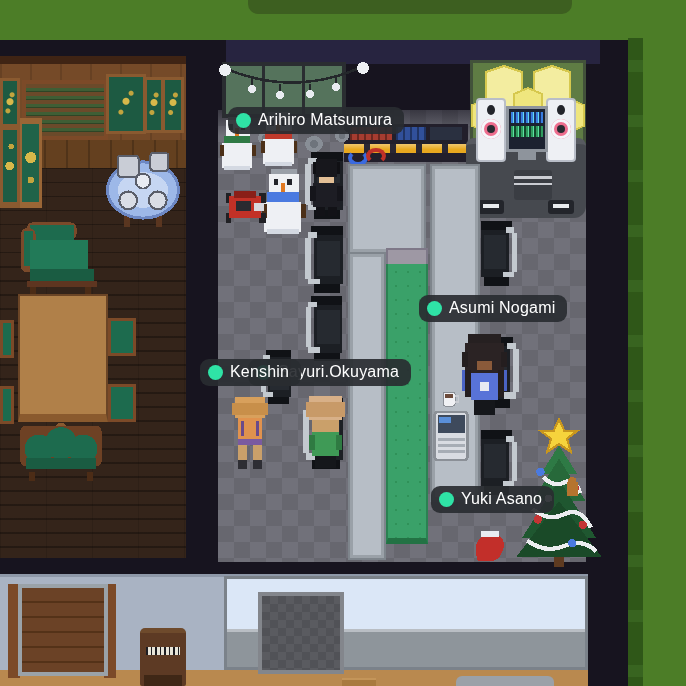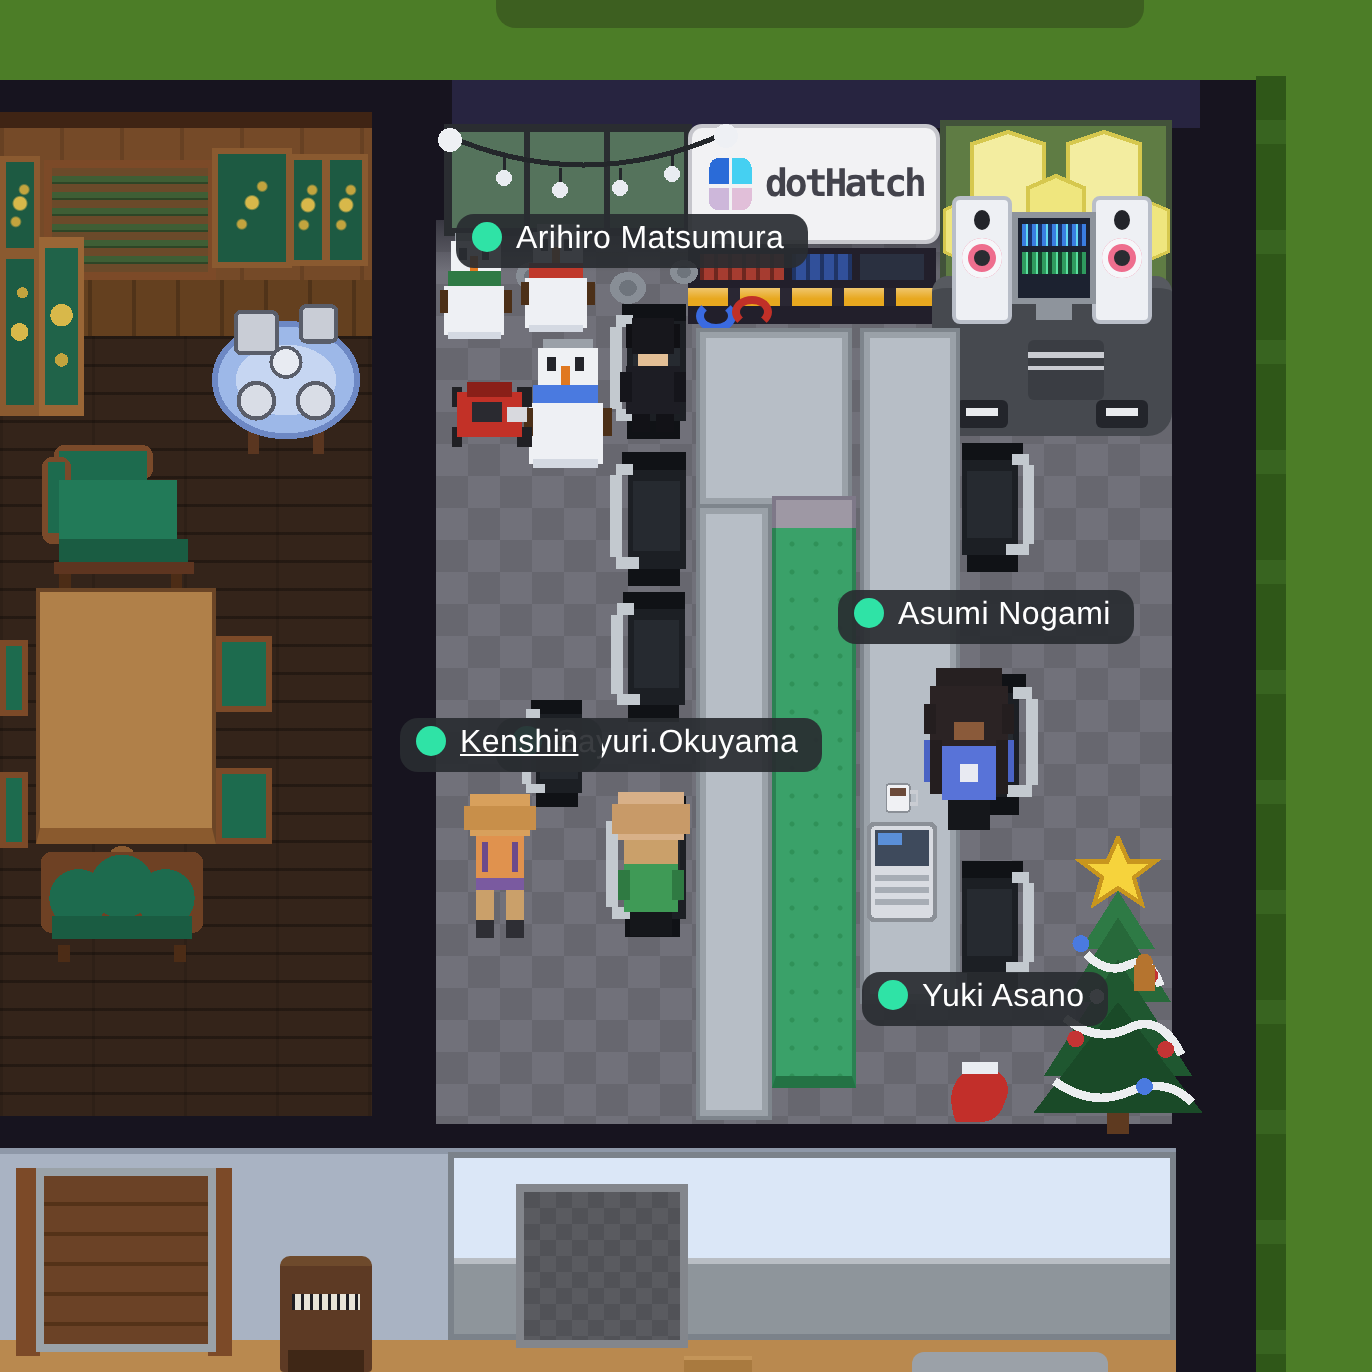--- a/index.html
+++ b/index.html
@@ -103,21 +103,21 @@
   .piano{left:140px;top:628px;width:46px;height:58px;z-index:6;background:#5d3a24;border-radius:5px 5px 2px 2px;
       border-top:5px solid #6e4a2c;box-sizing:border-box;}
   .piano .keys{margin:14px 6px 0;height:8px;background:#e8e4d8;
       background-image:repeating-linear-gradient(90deg,#1d1d22 0 1.5px,transparent 1.5px 4.5px);}
   .piano .base{position:absolute;bottom:0;left:4px;width:38px;height:11px;background:#3f2716;}
   .br-floor{left:0;top:670px;width:588px;height:16px;background:#b9894f;z-index:4;}
   .br-table{left:342px;top:678px;width:34px;height:8px;background:#a97a3f;border-top:2px solid #c49559;z-index:6;box-sizing:border-box;}
   .br-couch{left:456px;top:676px;width:98px;height:10px;background:#9ba1a8;border-radius:6px 6px 0 0;z-index:6;}
 
   
-  .tag{position:absolute;display:inline-flex;align-items:flex-start;gap:7px;background:rgba(41,44,49,.92);
+  .tag{position:absolute;display:inline-flex;align-items:center;gap:7px;background:rgba(41,44,49,.92);
       border-radius:9px;padding:4px 12px 5px 8px;color:#fff;font-size:16px;font-weight:500;
       letter-spacing:.2px;white-space:nowrap;z-index:40;}
   .tag .dot{width:15px;height:15px;border-radius:50%;background:#2fe3a6;flex:0 0 auto;}
 </style>
 </head>
 <body>
 
 <div class="scene">
 
   <div class="abs grass-top"></div>
@@ -214,29 +214,20 @@
     <line x1="118" y1="18" x2="118" y2="26" stroke="#24272b" stroke-width="1.5"></line>
       <circle cx="118" cy="29" r="4" fill="#e9ecf1"></circle>
     <ellipse cx="48" cy="80" rx="8" ry="7" fill="#888e96"></ellipse>
       <ellipse cx="48" cy="80" rx="4" ry="3.5" fill="#6e747c"></ellipse>
     <ellipse cx="96" cy="86" rx="9" ry="8" fill="#888e96"></ellipse>
       <ellipse cx="96" cy="86" rx="4.5" ry="4" fill="#6e747c"></ellipse>
     <ellipse cx="124" cy="78" rx="7" ry="6" fill="#888e96"></ellipse>
       <ellipse cx="124" cy="78" rx="3.5" ry="3" fill="#6e747c"></ellipse>
   </svg>
 
-  <div class="abs sign">
-    <svg width="34" height="40" viewBox="0 0 30 36">
-      <path d="M3 18 V10 Q3 3 10 3 H14 V18 Z" fill="#2a6bd8"></path>
-      <path d="M16 18 V3 H20 Q27 3 27 10 V18 Z" fill="#45d0f2"></path>
-      <path d="M3 20 V28 Q3 33 10 33 H14 V20 Z" fill="#8a4aa8" opacity="0.35"></path>
-      <path d="M16 20 V33 H20 Q27 33 27 26 V20 Z" fill="#b84a9a" opacity="0.3"></path>
-    </svg>
-    <span class="sign-text">dotHatch</span>
-  </div>
 
   <div class="abs shelf">
     <span class="books-red"></span>
     <span class="books-blue"></span>
     <span class="gear"></span>
     <span class="rail"></span>
   </div>
   <div class="abs cable" style="left:348px;top:150px;"></div>
   <div class="abs cable red" style="left:366px;top:148px;"></div>
 
@@ -506,21 +497,21 @@
   <div class="abs br-couch"></div>
 
   <div class="tag" style="left:228px;top:107px;">
     <span class="dot"></span>
     <span>Arihiro Matsumura</span>
   </div>
   <div class="tag" style="left:248px;top:359px;z-index:39;">
     <span class="dot"></span>
     <span>Sayuri.Okuyama</span>
   </div>
-  <div class="tag" style="left:200px;top:359px;z-index:40;text-decoration:underline;">
+  <div class="tag" style="left:200px;top:359px;z-index:40;">
     <span class="dot"></span>
     <span>Kenshin</span>
   </div>
   <div class="tag" style="left:431px;top:486px;">
     <span class="dot"></span>
     <span>Yuki Asano</span>
   </div>
   <div class="tag" style="left:419px;top:295px;">
     <span class="dot"></span>
     <span>Asumi Nogami</span>

